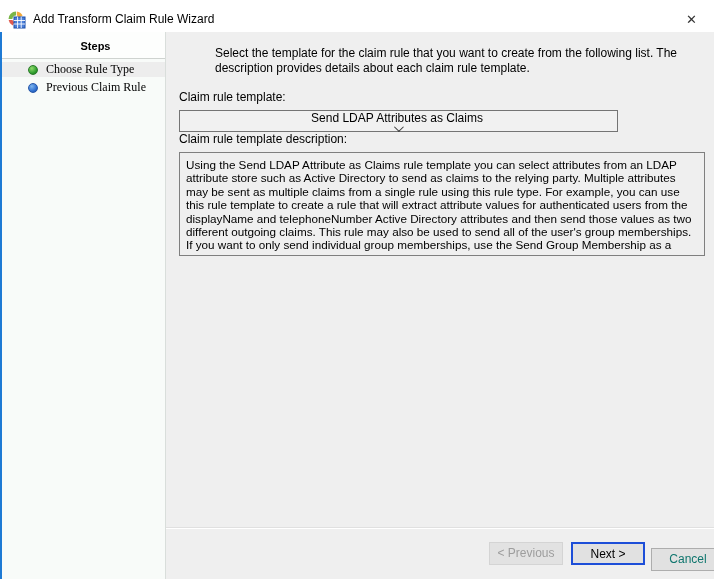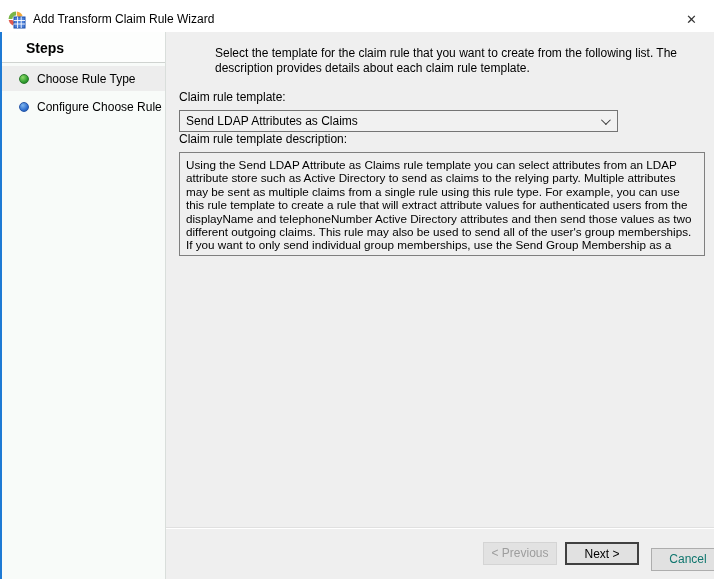--- a/index.html
+++ b/index.html
@@ -64,31 +64,33 @@
 
   
   .sidebar {
     width: 164px;
     flex: 0 0 auto;
     background: #f8fbf9;
     border-right: 1px solid #d9dedb;
   }
   .steps-title {
     font-weight: bold;
-    font-size: 14px;
+    font-size: 11px;
     padding: 8px 0 6px 24px;
     background: #fdfefd;
     border-bottom: 1px solid #cfd3d0;
+    text-align: center;
   }
   .step-item {
     display: flex;
     align-items: center;
-    height: 25px;
-    padding-left: 17px;
+    height: 15px;
+    padding-left: 26px;
     margin-top: 3px;
+    font-family: Liberation Serif, serif;
   }
   .step-item.active { background: #ededed; }
   .bullet {
     width: 10px; height: 10px;
     border-radius: 50%;
     margin-right: 8px;
     flex: 0 0 auto;
   }
   .bullet.green {
     background: radial-gradient(circle at 35% 30%, #90da6b, #2f9e2f 62%, #1c6e1c);
@@ -110,23 +112,24 @@
   .intro { width: 522px; line-height: 15px; margin-left: 36px; }
   .field-label { margin-top: 14px; }
   .combo {
     margin-top: 6px;
     width: 439px;
     height: 22px;
     background: #f1f1f1;
     border: 1px solid #747474;
     display: flex;
     align-items: center;
-    justify-content: space-between;
+    justify-content: center;
     padding: 0 9px 0 6px;
     cursor: default;
+    flex-direction: column;
   }
   .combo .chevron {
     width: 7px; height: 7px;
     border-right: 1px solid #3c3c3c;
     border-bottom: 1px solid #3c3c3c;
     transform: rotate(45deg) translateY(-2px);
     flex: 0 0 auto;
   }
   .desc-label { }
   .desc-box {
@@ -166,23 +169,23 @@
     cursor: default;
   }
   .btn.disabled {
     background: #e2e2e2;
     border: 1px solid #d4d4d4;
     color: #9d9d9d;
     margin-right: 8px;
   }
   .btn.default {
     background: #e1e1e1;
-    border: 2px solid #404040;
+    border: 2px solid #1d4ed8;
     color: #000;
-    margin-right: 12px;
+    margin-right: 6px;
   }
   .btn.normal {
     background: #e1e1e1;
     border: 1px solid #adadad;
     color: #0f766e;
     margin-top: 12px;
   }
 </style>
 </head>
 <body>
@@ -212,21 +215,21 @@
     <div class="body-row">
 
       <div class="sidebar">
         <div class="steps-title">Steps</div>
         <div class="step-item active">
           <span class="bullet green"></span>
           <span class="step-label">Choose Rule Type</span>
         </div>
         <div class="step-item">
           <span class="bullet blue"></span>
-          <span class="step-label">Configure Choose Rule</span>
+          <span class="step-label">Previous Claim Rule</span>
         </div>
       </div>
 
       <div class="main">
         <div class="intro">Select the template for the claim rule that you want to create from the following list. The description provides details about each claim rule template.</div>
 
         <div class="field-label">Claim rule template:</div>
 
         <div class="combo">
           <span>Send LDAP Attributes as Claims</span>

